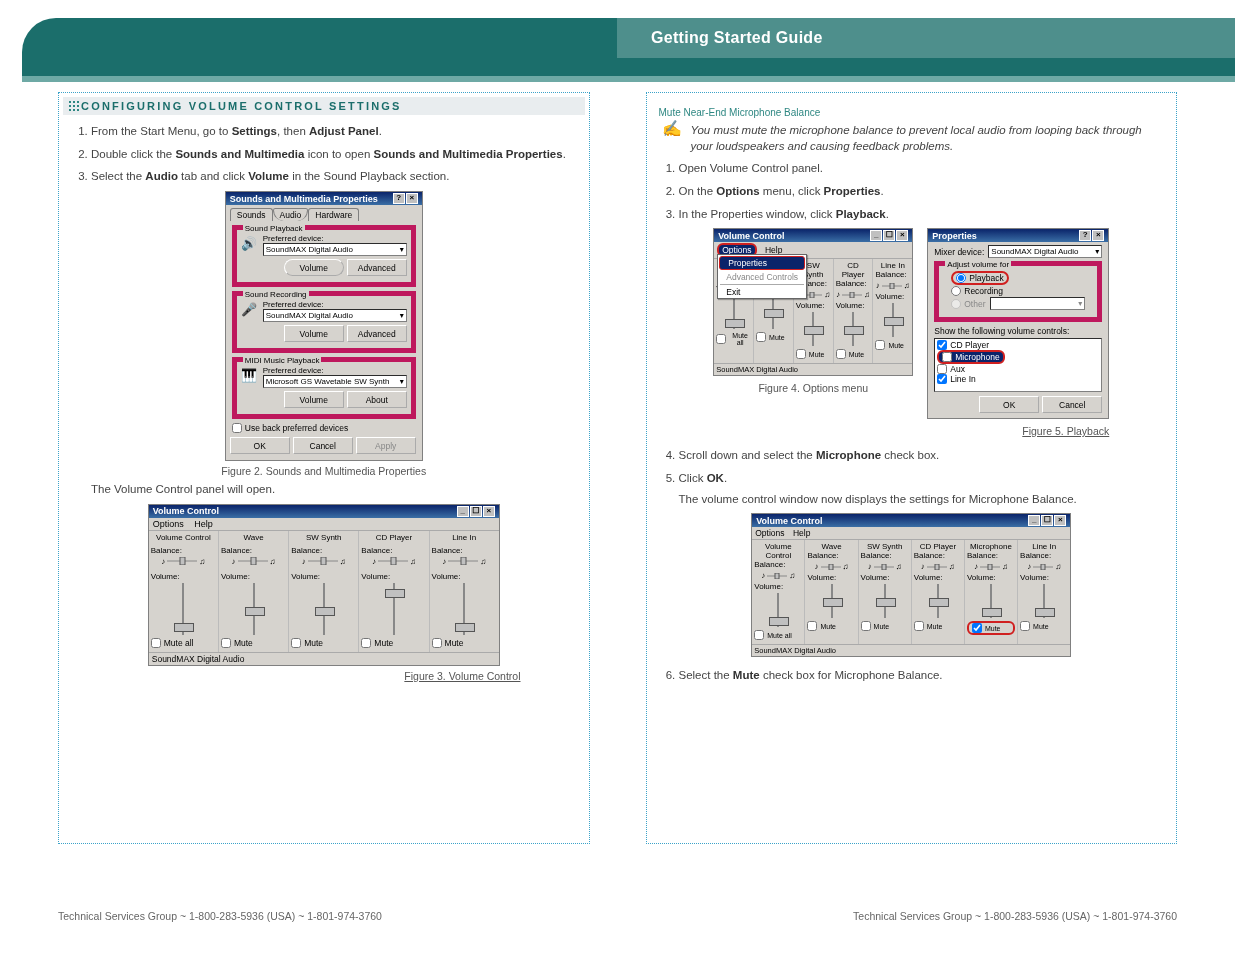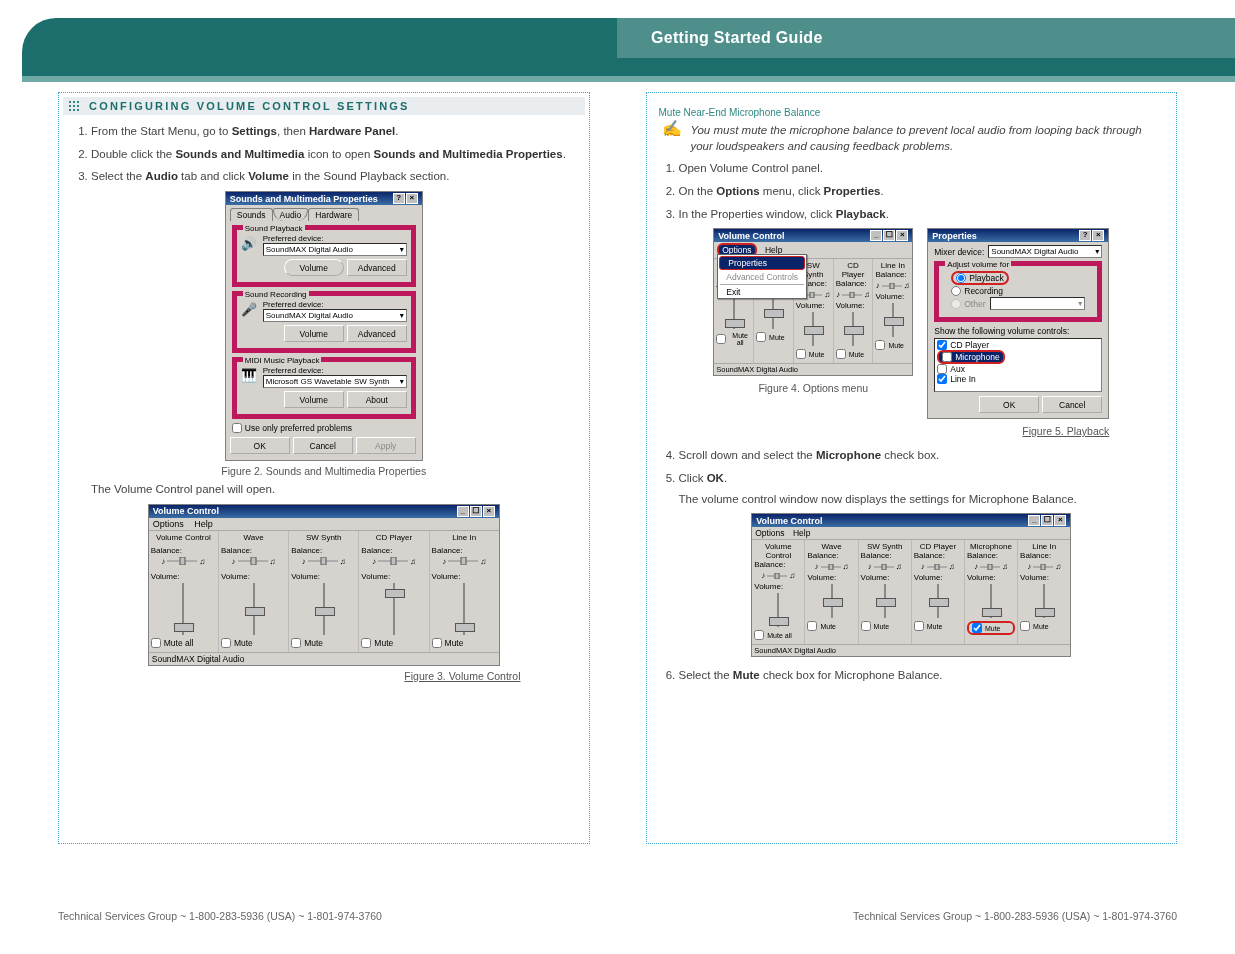--- a/index.html
+++ b/index.html
@@ -76,21 +76,21 @@
     padding:8px 12px 12px 12px;
     min-height:752px;
     box-sizing:border-box;
   }
   .section-bar{
     background:#e9edef;
     padding:3px 6px;
     margin:-4px -8px 8px -8px;
     display:flex;
     align-items:center;
-    gap:10px;
+    gap:2px;
   }
   .sq-icon svg{display:block}
   .section-title{
     color:var(--teal-dark);
     font-weight:bold;
     letter-spacing:2.2px;
     font-size:11px;
   }
   .sub-head{
     color:var(--teal-text);
@@ -216,21 +216,21 @@
                 <rect x="8" y="4" width="2" height="2"></rect>
                 <rect y="8" width="2" height="2"></rect>
                 <rect x="4" y="8" width="2" height="2"></rect>
                 <rect x="8" y="8" width="2" height="2"></rect>
               </g>
             </svg>
         </span>
         <span class="section-title">CONFIGURING VOLUME CONTROL SETTINGS</span>
       </div>
       <ol class="steps">
-        <li><span>From the Start Menu, go to </span><span class="bold">Settings</span><span>, then </span><span class="bold">Hardware Panel</span><span>.</span></li>
+        <li><span>From the Start Menu, go to </span><span class="bold">Settings</span><span>, then </span><span class="bold">Adjust Panel</span><span>.</span></li>
         <li><span>Double click the </span><span class="bold">Sounds and Multimedia</span><span> icon to open </span><span class="bold">Sounds and Multimedia Properties</span><span>.</span></li>
         <li><span>Select the </span><span class="bold">Audio</span><span> tab and click </span><span class="bold">Volume</span><span> in the Sound Playback section.</span></li>
       </ol>
 
       <div style="display:flex;justify-content:center;margin-top:4px">
         <div class="win" style="width:198px">
           <div class="title">
             <span>Sounds and Multimedia Properties</span>
             <div class="ctl">
                 <span>?</span>
@@ -288,21 +288,21 @@
                   </div>
                 <div class="row-r">
                     <span class="btn">Volume</span>
                     <span class="btn">About</span>
                   </div>
               </div>
             </div>
           </div>
           <label class="chk" style="margin:2px 6px">
               <input type="checkbox" style="">
-              <span>Use only preferred problems</span>
+              <span>Use back preferred devices</span>
             </label>
           <div class="row-r" style="margin:4px 6px 6px 6px">
             <span class="btn">OK</span>
             <span class="btn">Cancel</span>
             <span class="btn" style="color:#888">Apply</span>
           </div>
         </div>
       </div>
       <div class="fig-cap">Figure 2. Sounds and Multimedia Properties</div>
 

